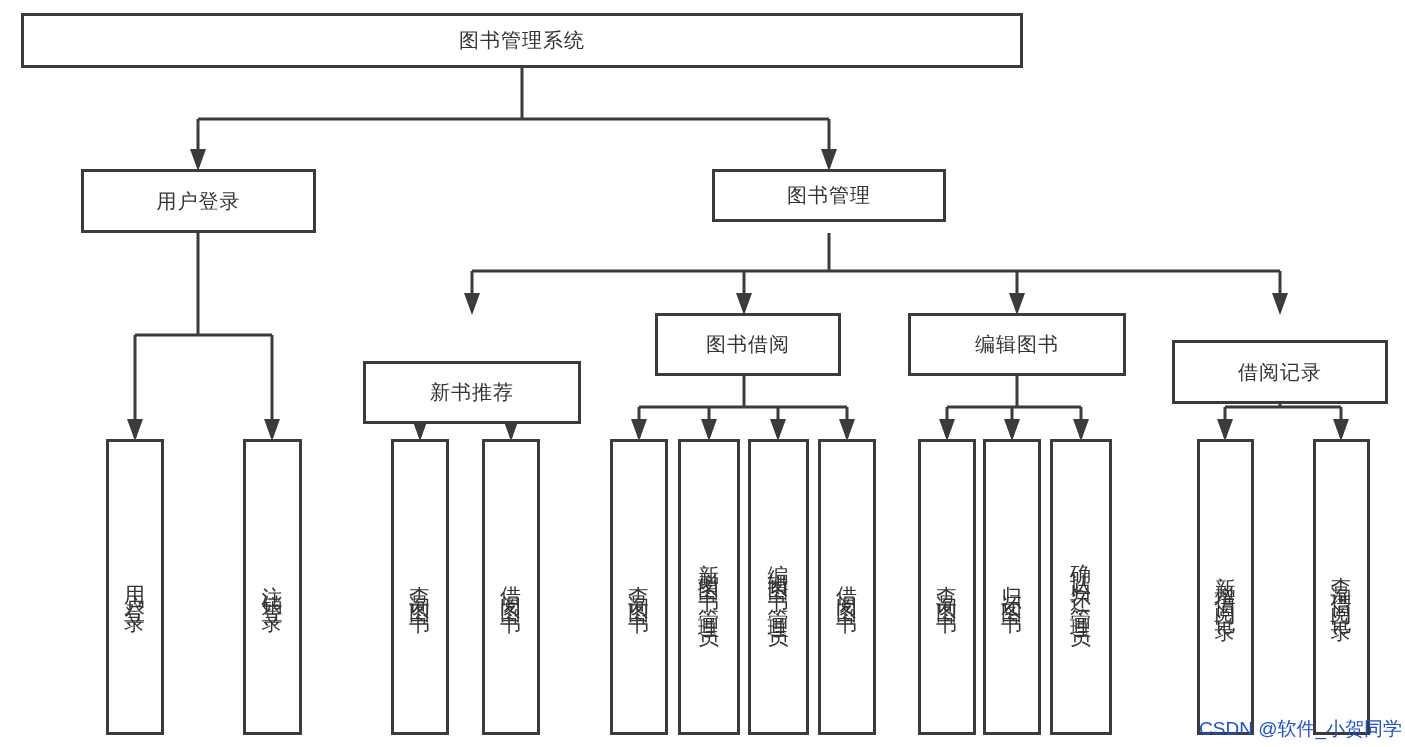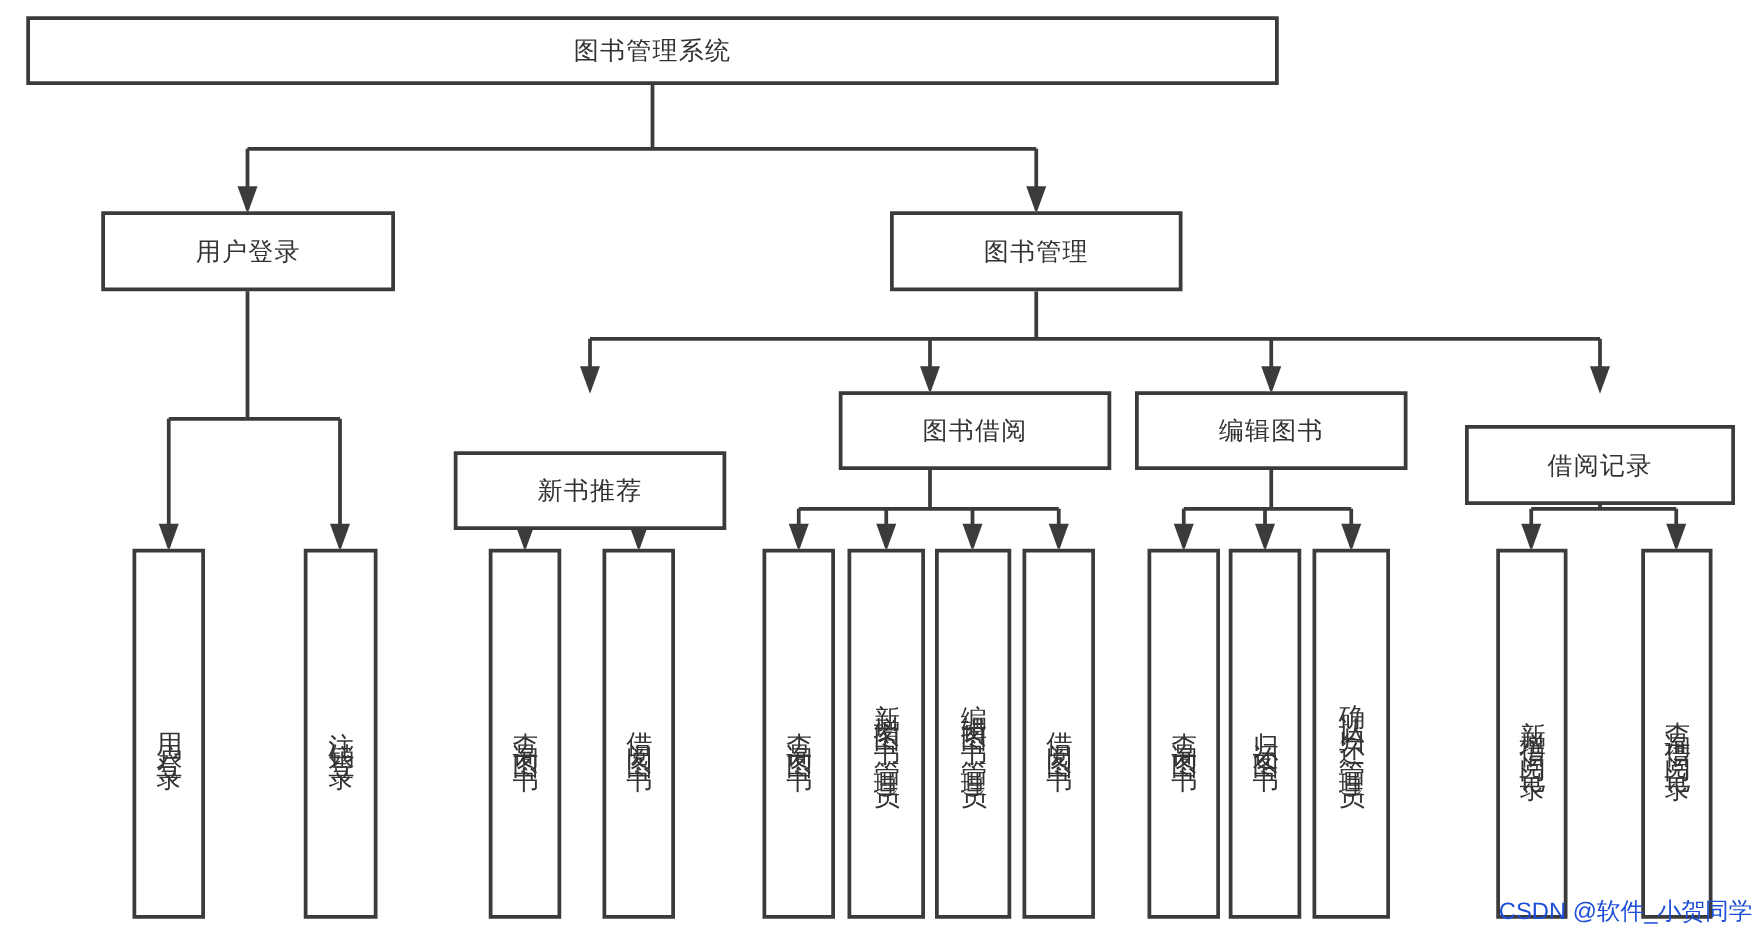--- a/index.html
+++ b/index.html
@@ -96,28 +96,28 @@
     </g>
   </svg>
 
   <div class="box" style="left:21px; top:13px; width:1002px; height:55px;">
     <span class="hlabel">图书管理系统</span>
   </div>
 
   <div class="box" style="left:81px; top:169px; width:235px; height:64px;">
     <span class="hlabel">用户登录</span>
   </div>
-  <div class="box" style="left:712px; top:169px; width:234px; height:64px;">
+  <div class="box" style="left:712px; top:169px; width:234px; height:53px;">
     <span class="hlabel">图书管理</span>
   </div>
 
   <div class="box" style="left:363px; top:313px; width:218px; height:63px;margin-top:48px;">
     <span class="hlabel">新书推荐</span>
   </div>
-  <div class="box" style="left:671px; top:313px; width:218px; height:63px;">
+  <div class="box" style="left:655px; top:313px; width:186px; height:63px;">
     <span class="hlabel">图书借阅</span>
   </div>
   <div class="box" style="left:908px; top:313px; width:218px; height:63px;">
     <span class="hlabel">编辑图书</span>
   </div>
   <div class="box" style="left:1172px; top:312px; width:216px; height:64px;margin-top:28px;">
     <span class="hlabel">借阅记录</span>
   </div>
 
   <div class="box" style="left:106px; top:439px; width:58px; height:296px;">

